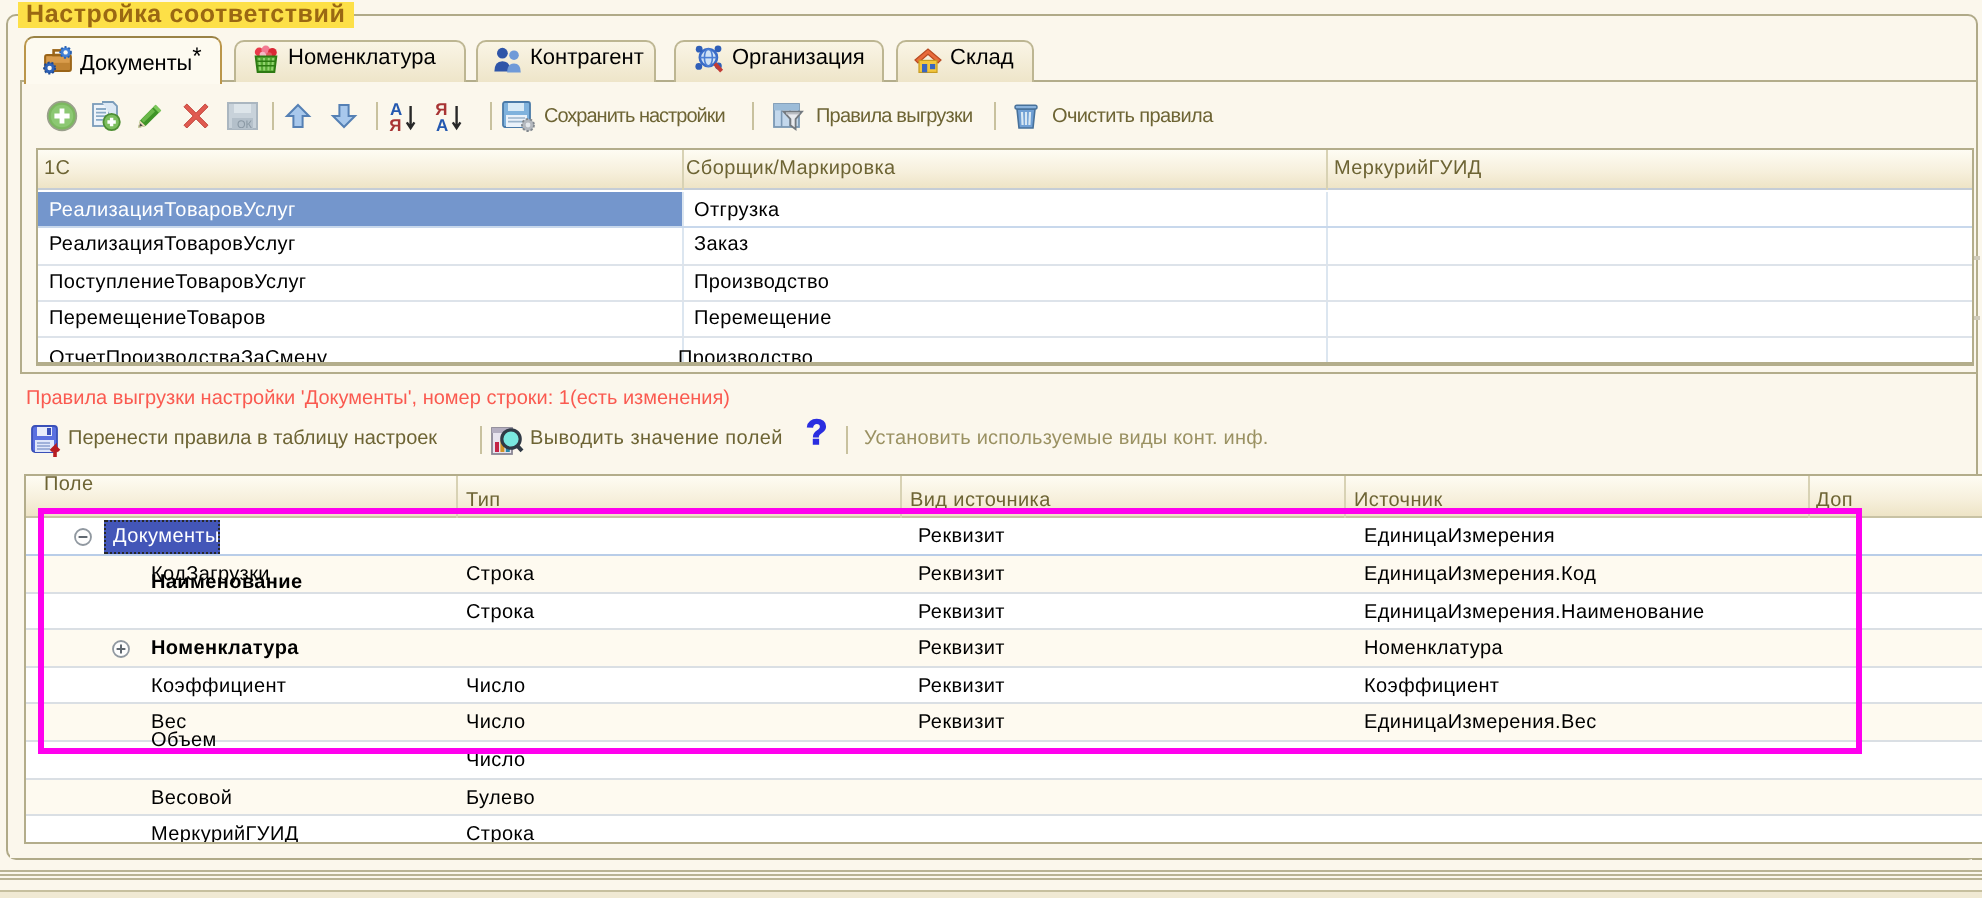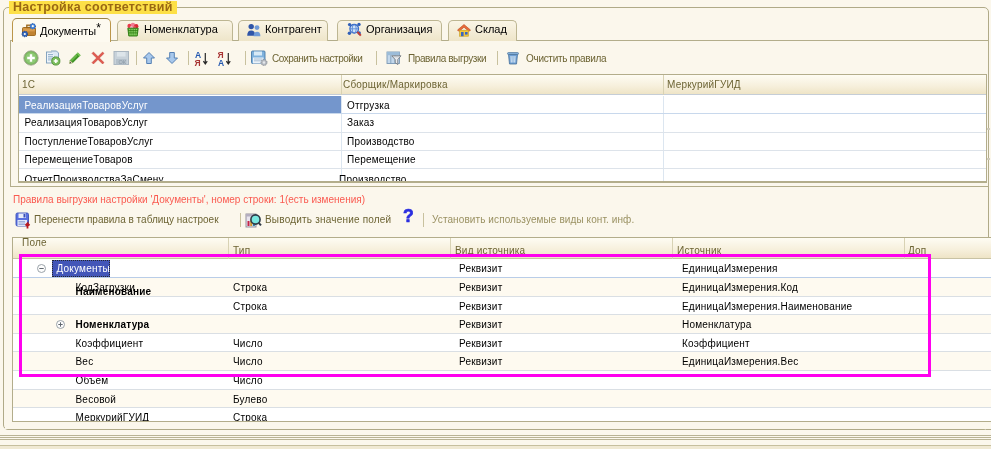--- a/index.html
+++ b/index.html
@@ -230,21 +230,21 @@
 <div class="tx" style="left:233px;top:336.8px">Число</div>
 <div class="tx" style="left:459px;top:336.8px">Реквизит</div>
 <div class="tx" style="left:682px;top:336.8px">Коэффициент</div>
 <div class="a" style="left:13px;top:352.4px;width:978px;height:18.6px;background:#fefaf0"></div>
 <div class="a" style="left:13px;top:370.0px;width:978px;height:1px;background:#dadfe4"></div>
 <div class="tx" style="left:75.5px;top:355.4px;">Вес</div>
 <div class="tx" style="left:233px;top:355.4px">Число</div>
 <div class="tx" style="left:459px;top:355.4px">Реквизит</div>
 <div class="tx" style="left:682px;top:355.4px">ЕдиницаИзмерения.Вес</div>
 <div class="a" style="left:13px;top:388.6px;width:978px;height:1px;background:#dadfe4"></div>
-<div class="tx" style="left:75.5px;top:374.0px;">Объем</div>
+<div class="tx" style="left:75.5px;top:364px;">Объем</div>
 <div class="tx" style="left:233px;top:374.0px">Число</div>
 <div class="a" style="left:13px;top:389.6px;width:978px;height:18.6px;background:#fefaf0"></div>
 <div class="a" style="left:13px;top:407.2px;width:978px;height:1px;background:#dadfe4"></div>
 <div class="tx" style="left:75.5px;top:392.6px;">Весовой</div>
 <div class="tx" style="left:233px;top:392.6px">Булево</div>
 <div class="tx" style="left:75.5px;top:411.2px;">МеркурийГУИД</div>
 <div class="tx" style="left:233px;top:411.2px">Строка</div>
 <div class="a" style="left:19px;top:253.5px;width:912px;height:123.5px;border:3.5px solid #ff00ee"></div>
 <div class="a" style="left:0;top:434.5px;width:991px;height:1px;background:#b9b394"></div>
 <div class="a" style="left:0;top:436.6px;width:991px;height:1px;background:#b9b394"></div>

